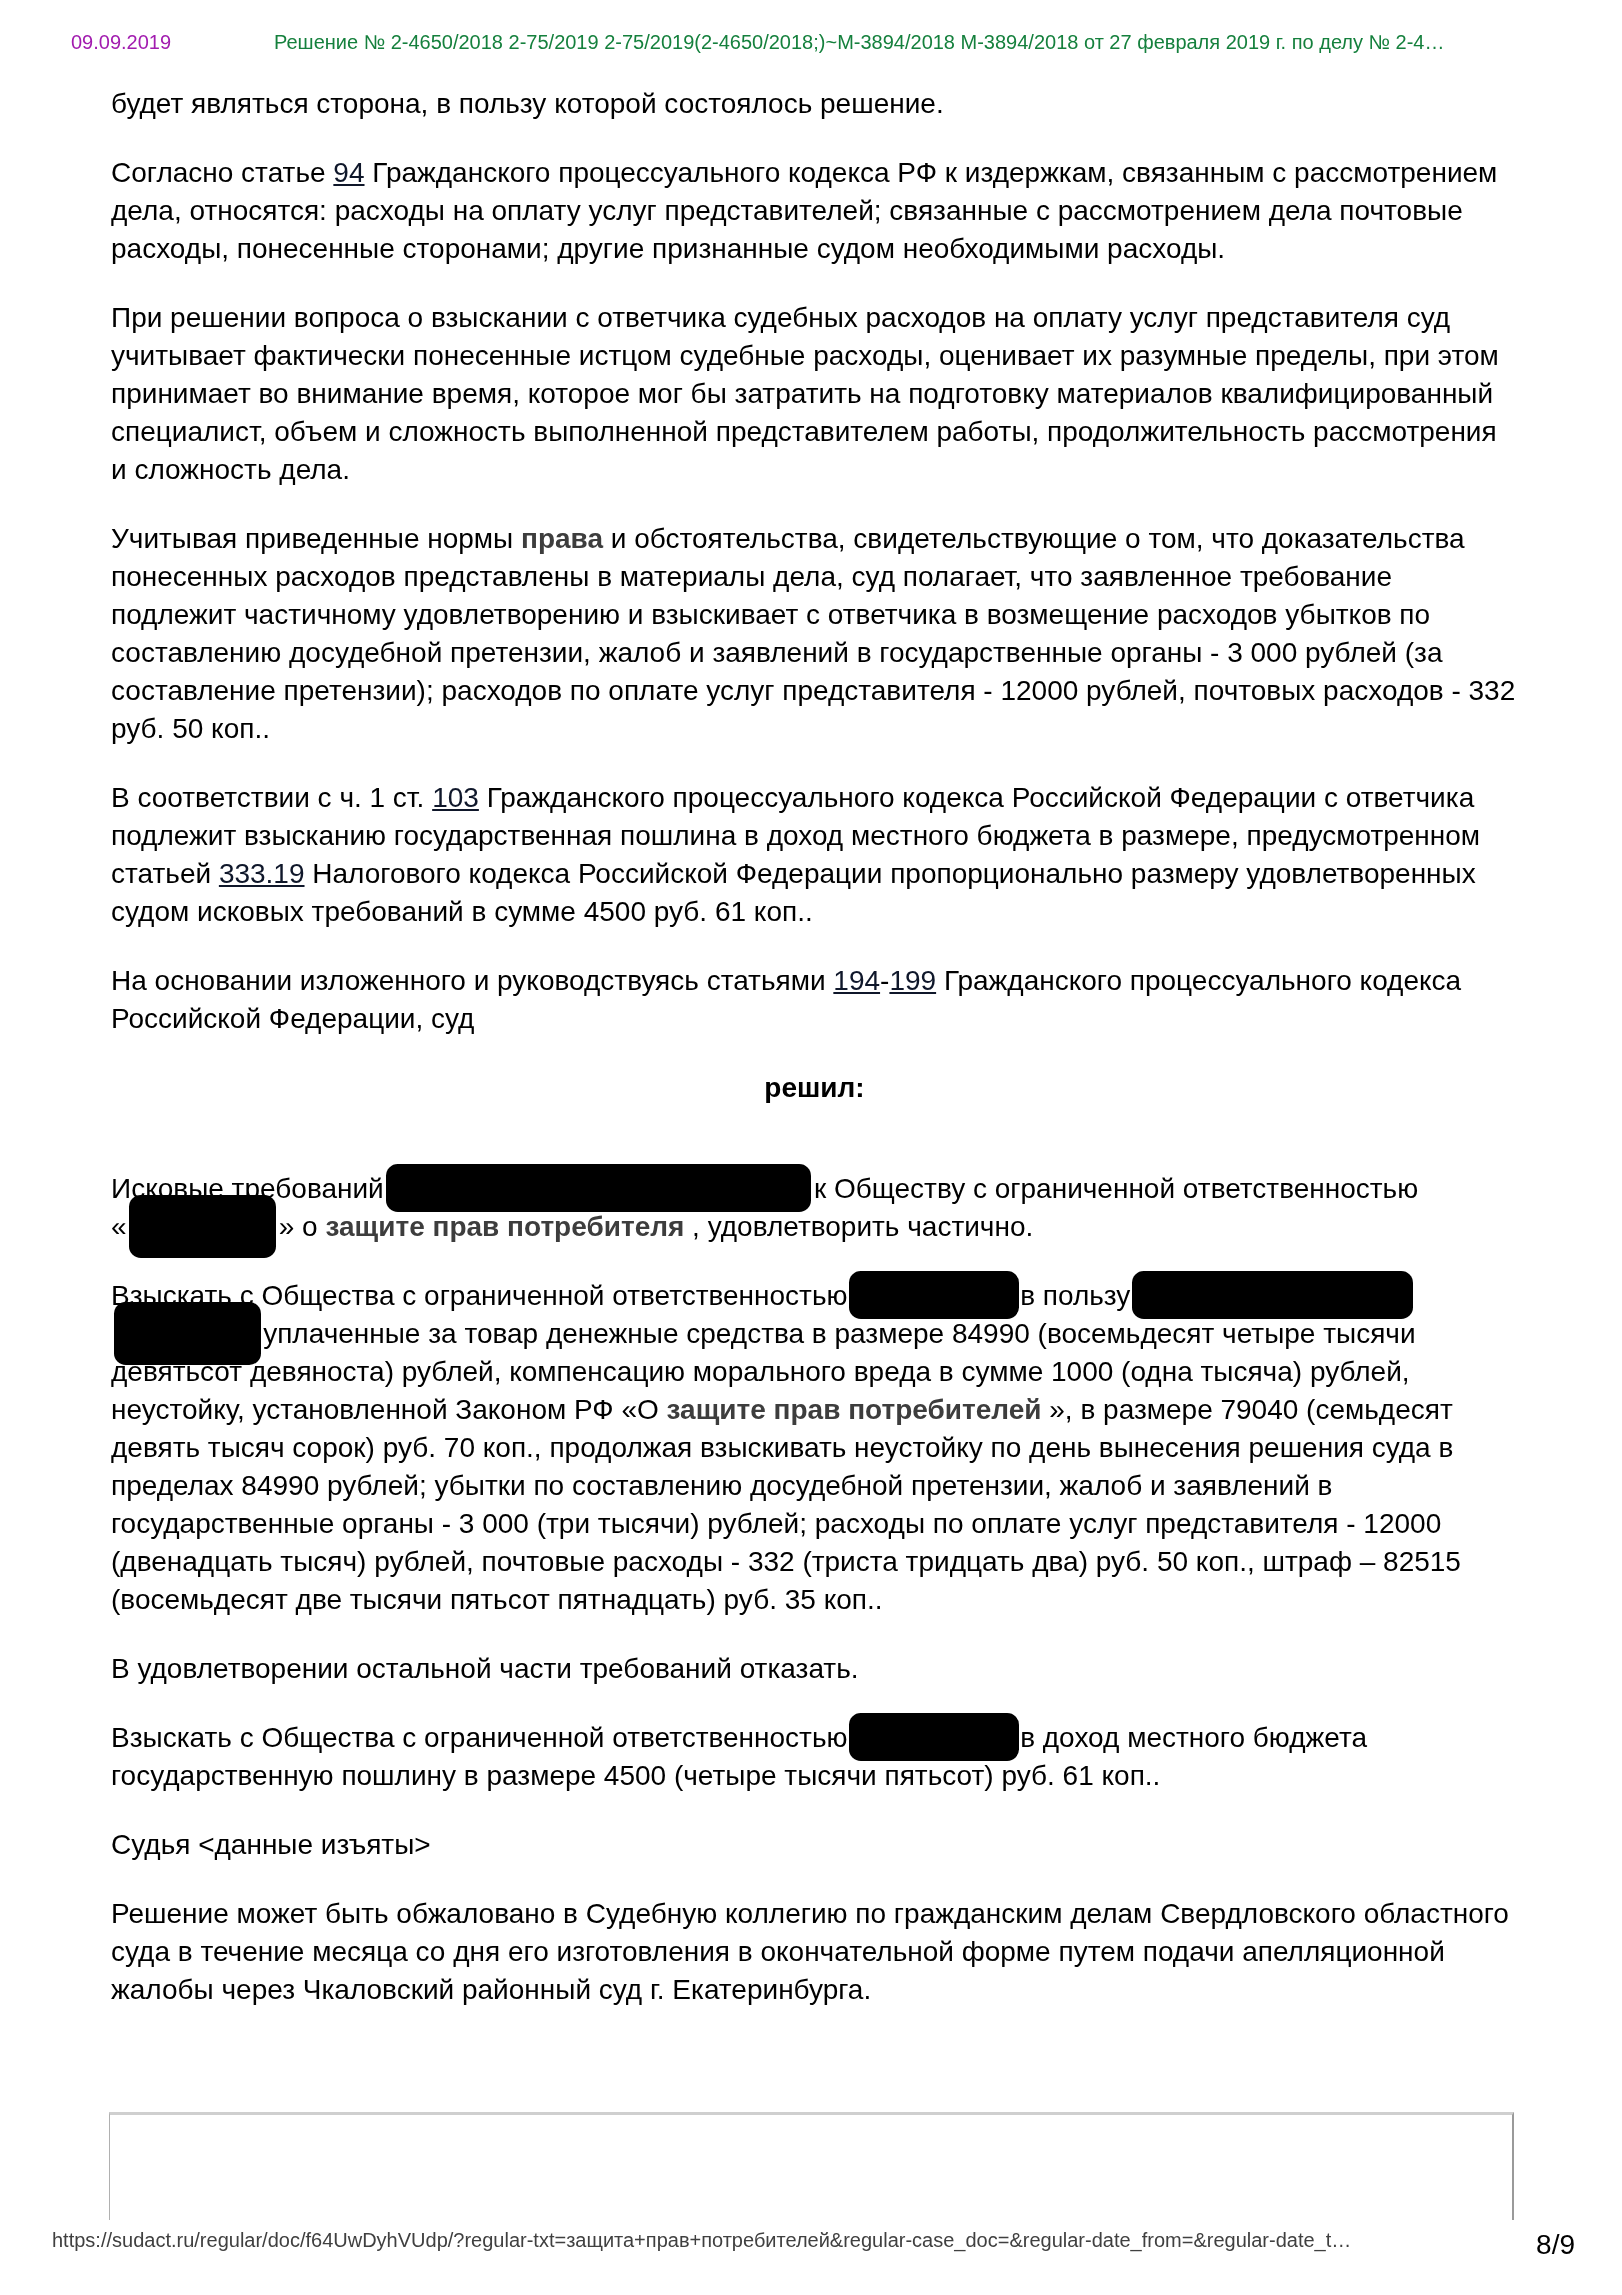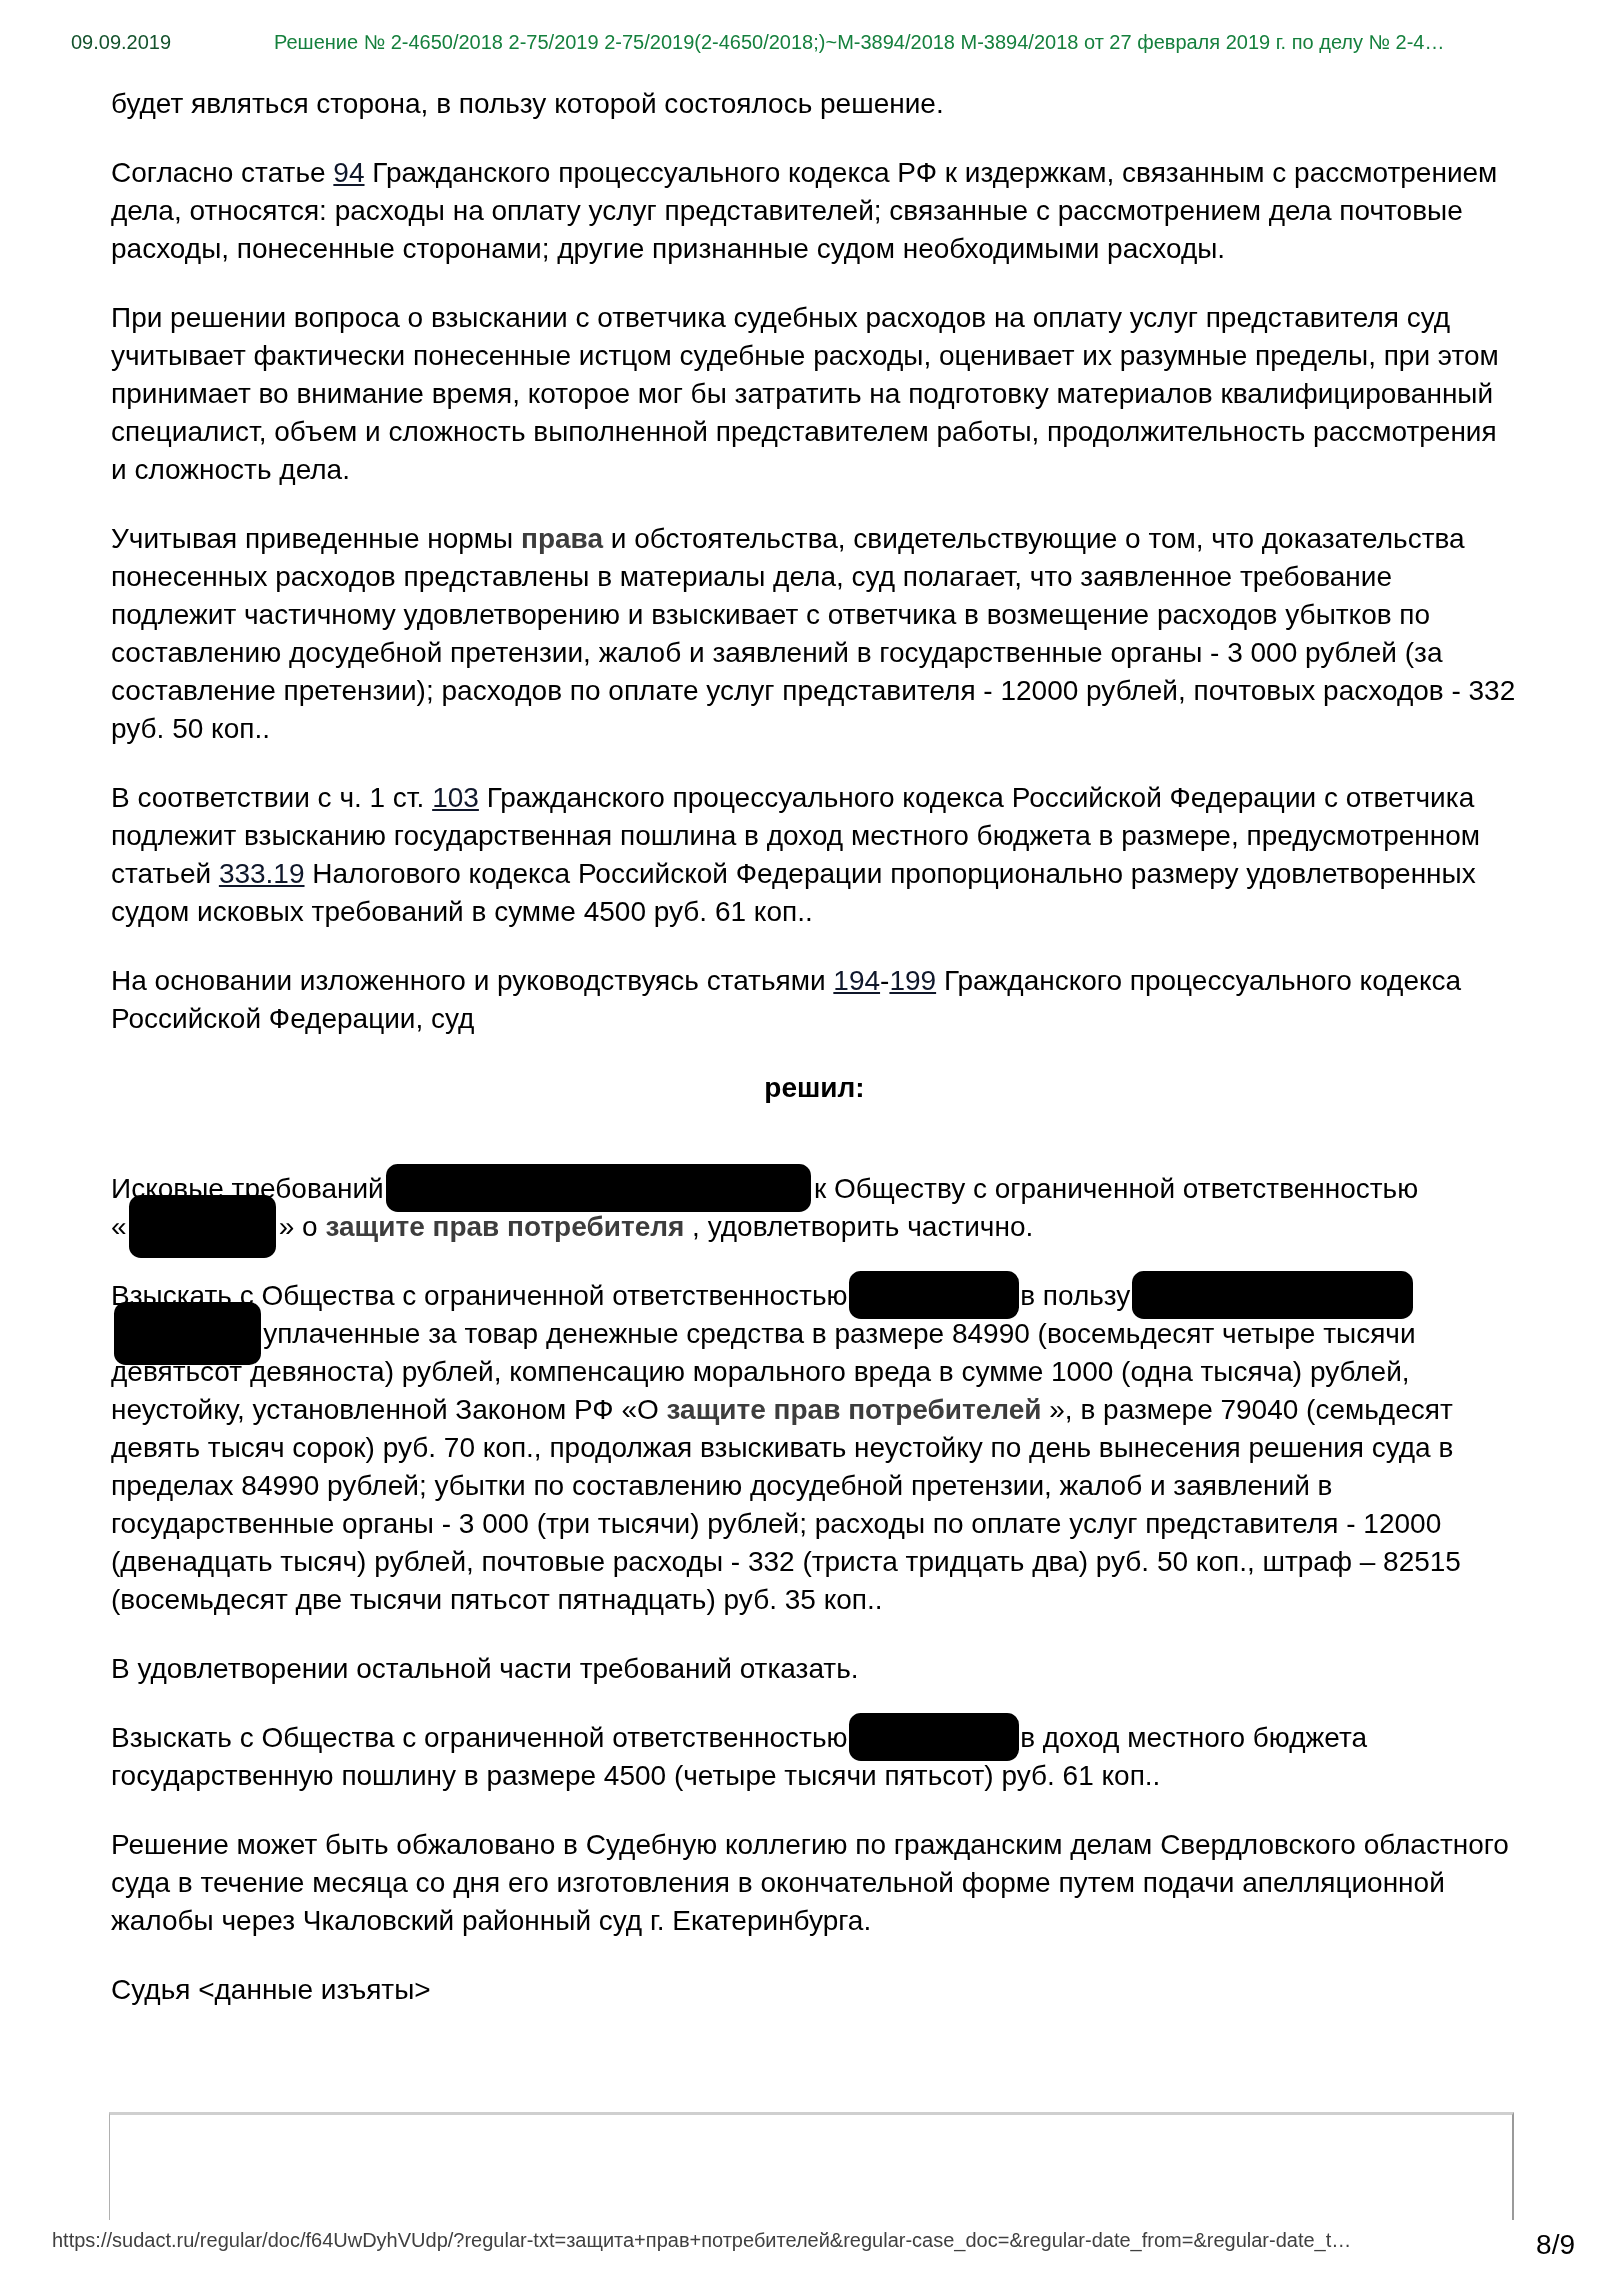--- a/index.html
+++ b/index.html
@@ -3,21 +3,21 @@
 <meta charset="utf-8">
 <style>
   html,body{margin:0;padding:0;}
   body{
     width:1622px;height:2295px;position:relative;background:#ffffff;
     font-family:"Liberation Sans",sans-serif;color:#000;
     -webkit-font-smoothing:antialiased;
   }
   
   .print-header-date{
-    position:absolute;left:71px;top:31px;font-size:20px;color:#14532d;white-space:nowrap;
+    position:absolute;left:71px;top:31px;font-size:20px;color:#a21caf;white-space:nowrap;
   }
   .print-header-title{
     position:absolute;left:274px;top:31px;width:1292px;font-size:20px;color:#15803d;
     white-space:nowrap;overflow:hidden;
   }
   .print-footer-url{
     position:absolute;left:52px;top:2229px;font-size:20px;color:#404040;white-space:nowrap;
   }
   .print-footer-page{
     position:absolute;right:47px;top:2229px;font-size:28px;color:#000;white-space:nowrap;
@@ -75,23 +75,23 @@
   <p class="verdict">решил:</p>
 
   <p><span>Исковые требований</span><span class="redact r-wide"></span><span>к Обществу с ограниченной ответственностью </span><span class="nowrap"><span>«</span><span class="redact r-name"></span><span>»</span></span><span> о </span><span class="hl">защите прав потребителя</span><span> , удовлетворить частично.</span></p>
 
   <p><span>Взыскать с Общества с ограниченной ответственностью</span><span class="redact r-org"></span><span>в пользу</span><span class="redact r-fav"></span> <span class="redact r-name"></span><span>уплаченные за товар денежные средства в размере 84990 (восемьдесят четыре тысячи девятьсот девяноста) рублей, компенсацию морального вреда в сумме 1000 (одна тысяча) рублей, неустойку, установленной Законом РФ «О </span><span class="hl">защите прав потребителей</span><span> », в размере 79040 (семьдесят девять тысяч сорок) руб. 70 коп., продолжая взыскивать неустойку по день вынесения решения суда в пределах 84990 рублей; убытки по составлению досудебной претензии, жалоб и заявлений в государственные органы - 3 000 (три тысячи) рублей; расходы по оплате услуг представителя - 12000 (двенадцать тысяч) рублей, почтовые расходы - 332 (триста тридцать два) руб. 50 коп., штраф – 82515 (восемьдесят две тысячи пятьсот пятнадцать) руб. 35 коп..</span></p>
 
   <p>В удовлетворении остальной части требований отказать.</p>
 
   <p><span>Взыскать с Общества с ограниченной ответственностью</span><span class="redact r-org"></span><span>в доход местного бюджета государственную пошлину в размере 4500 (четыре тысячи пятьсот) руб. 61 коп..</span></p>
 
+  <p>Судья &lt;данные изъяты&gt;</p>
+
   <p>Решение может быть обжаловано в Судебную коллегию по гражданским делам Свердловского областного суда в течение месяца со дня его изготовления в окончательной форме путем подачи апелляционной жалобы через Чкаловский районный суд г. Екатеринбурга.</p>
-
-  <p>Судья &lt;данные изъяты&gt;</p>
 
 </div>
 
 <div class="embed-box"></div>
 
 <div class="print-footer-url">https://sudact.ru/regular/doc/f64UwDyhVUdp/?regular-txt=защита+прав+потребителей&amp;regular-case_doc=&amp;regular-date_from=&amp;regular-date_t…</div>
 <div class="print-footer-page">8/9</div>
 
 
 </body></html>

